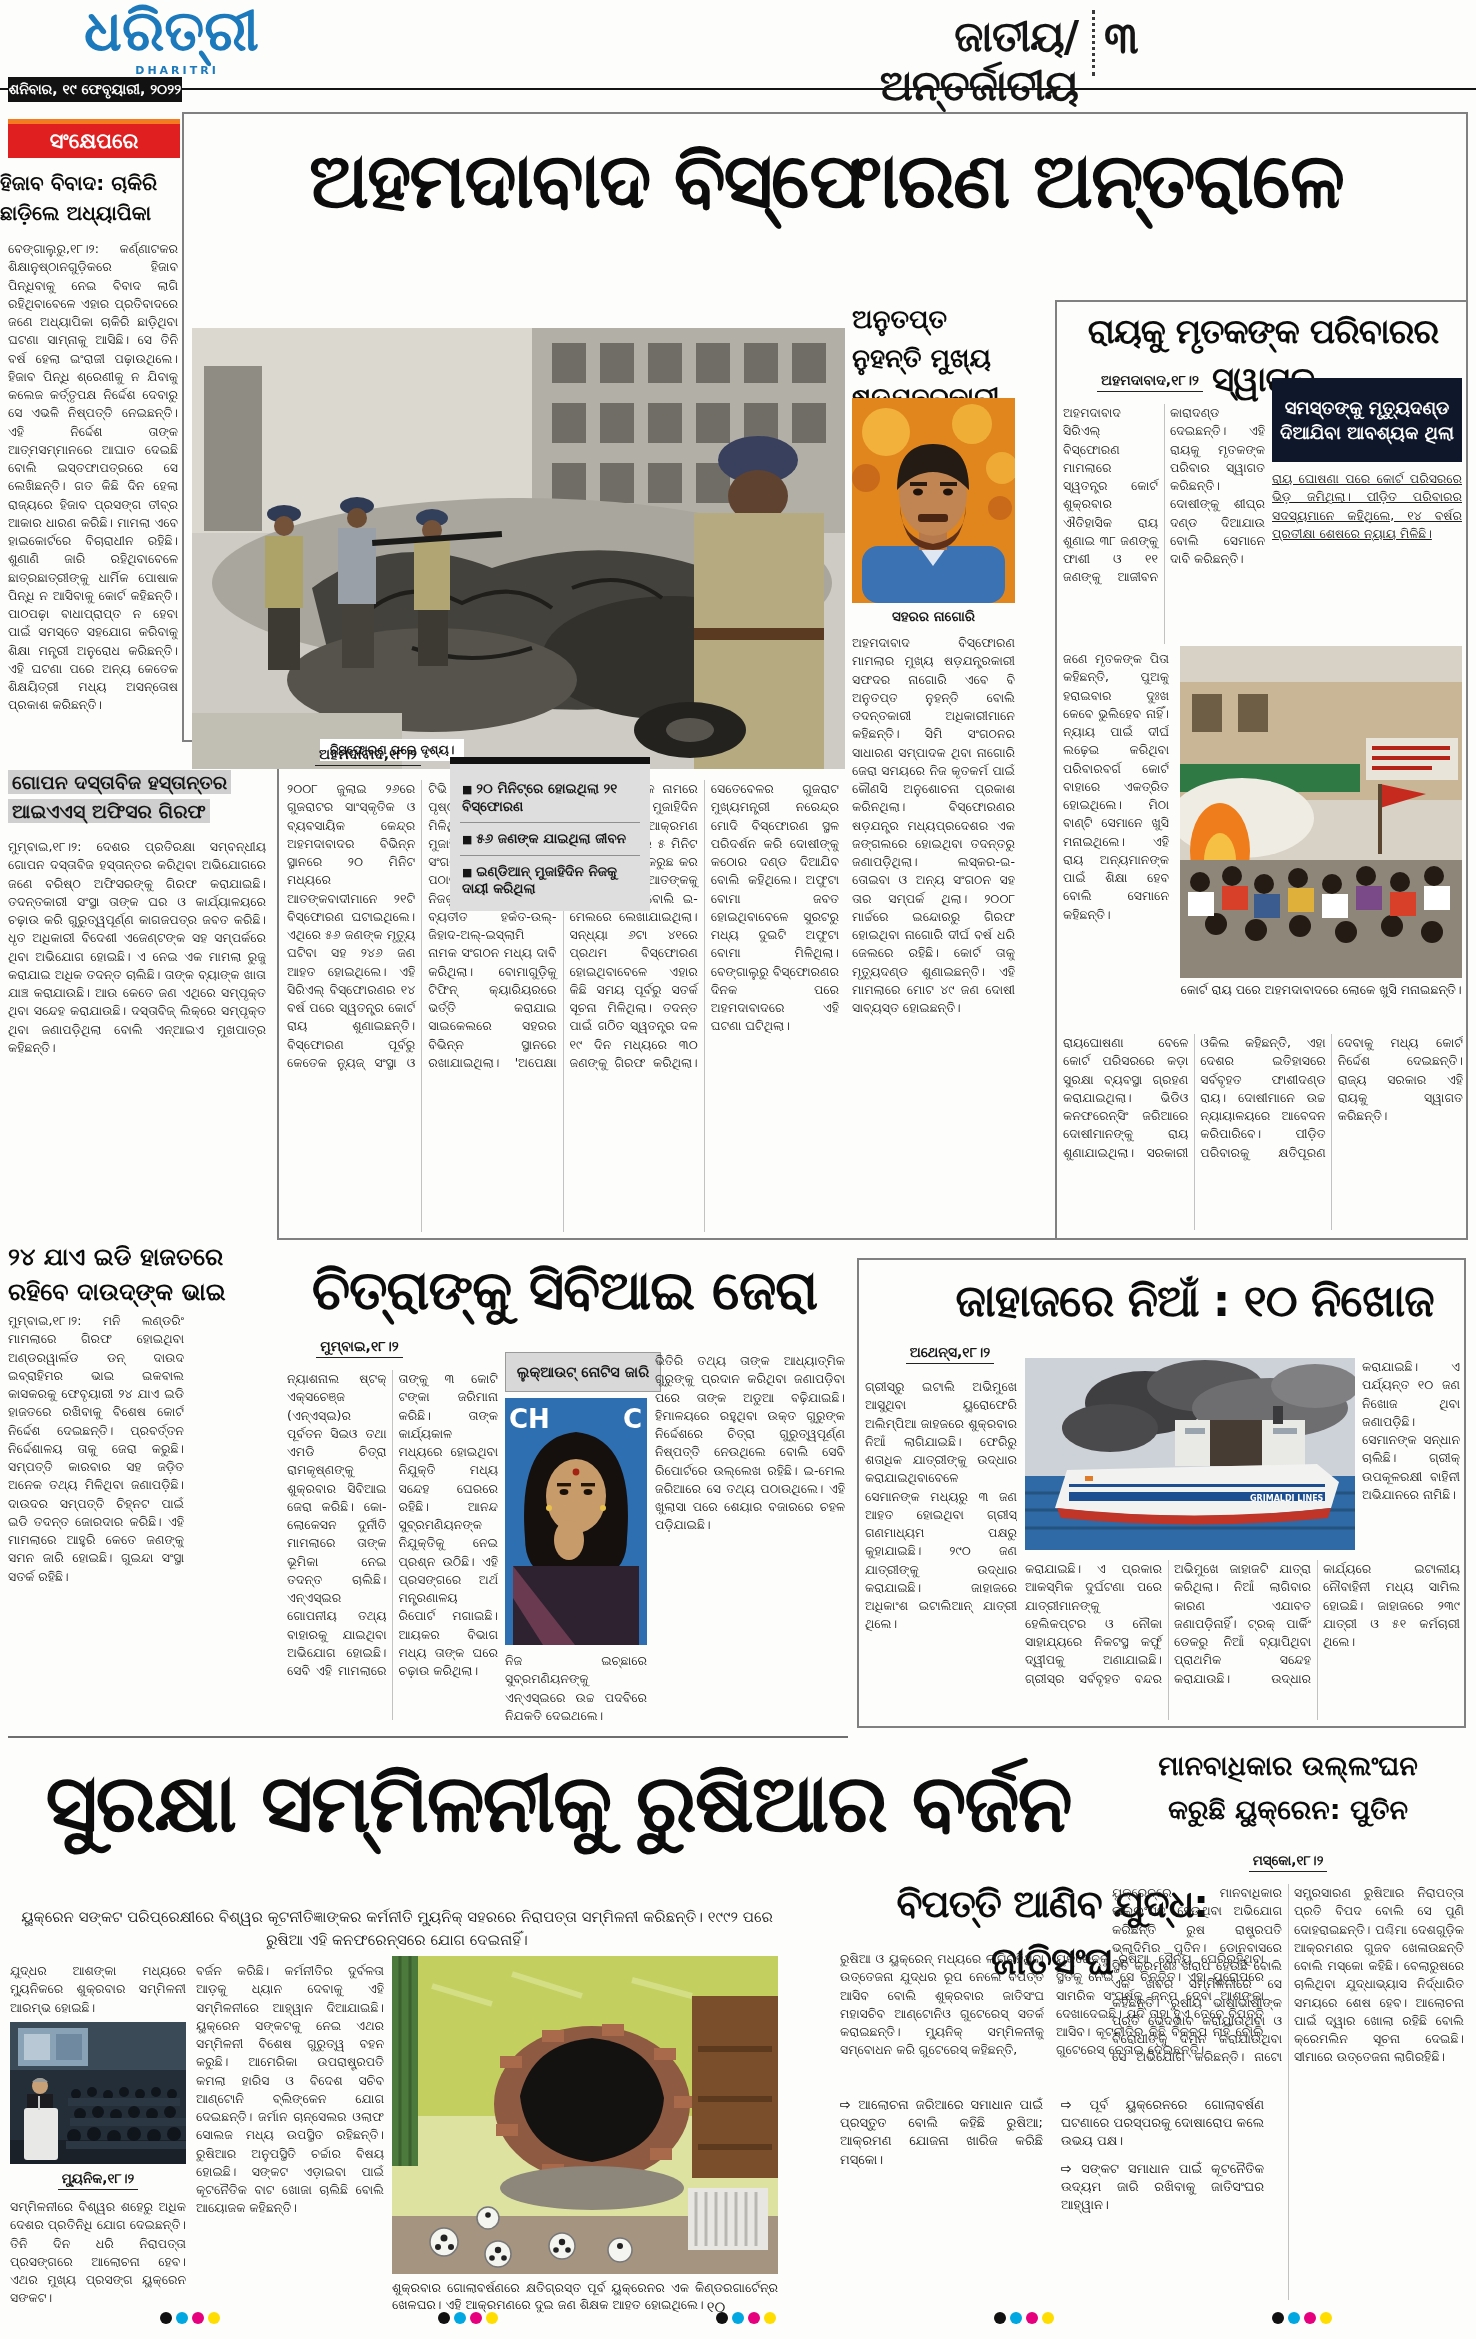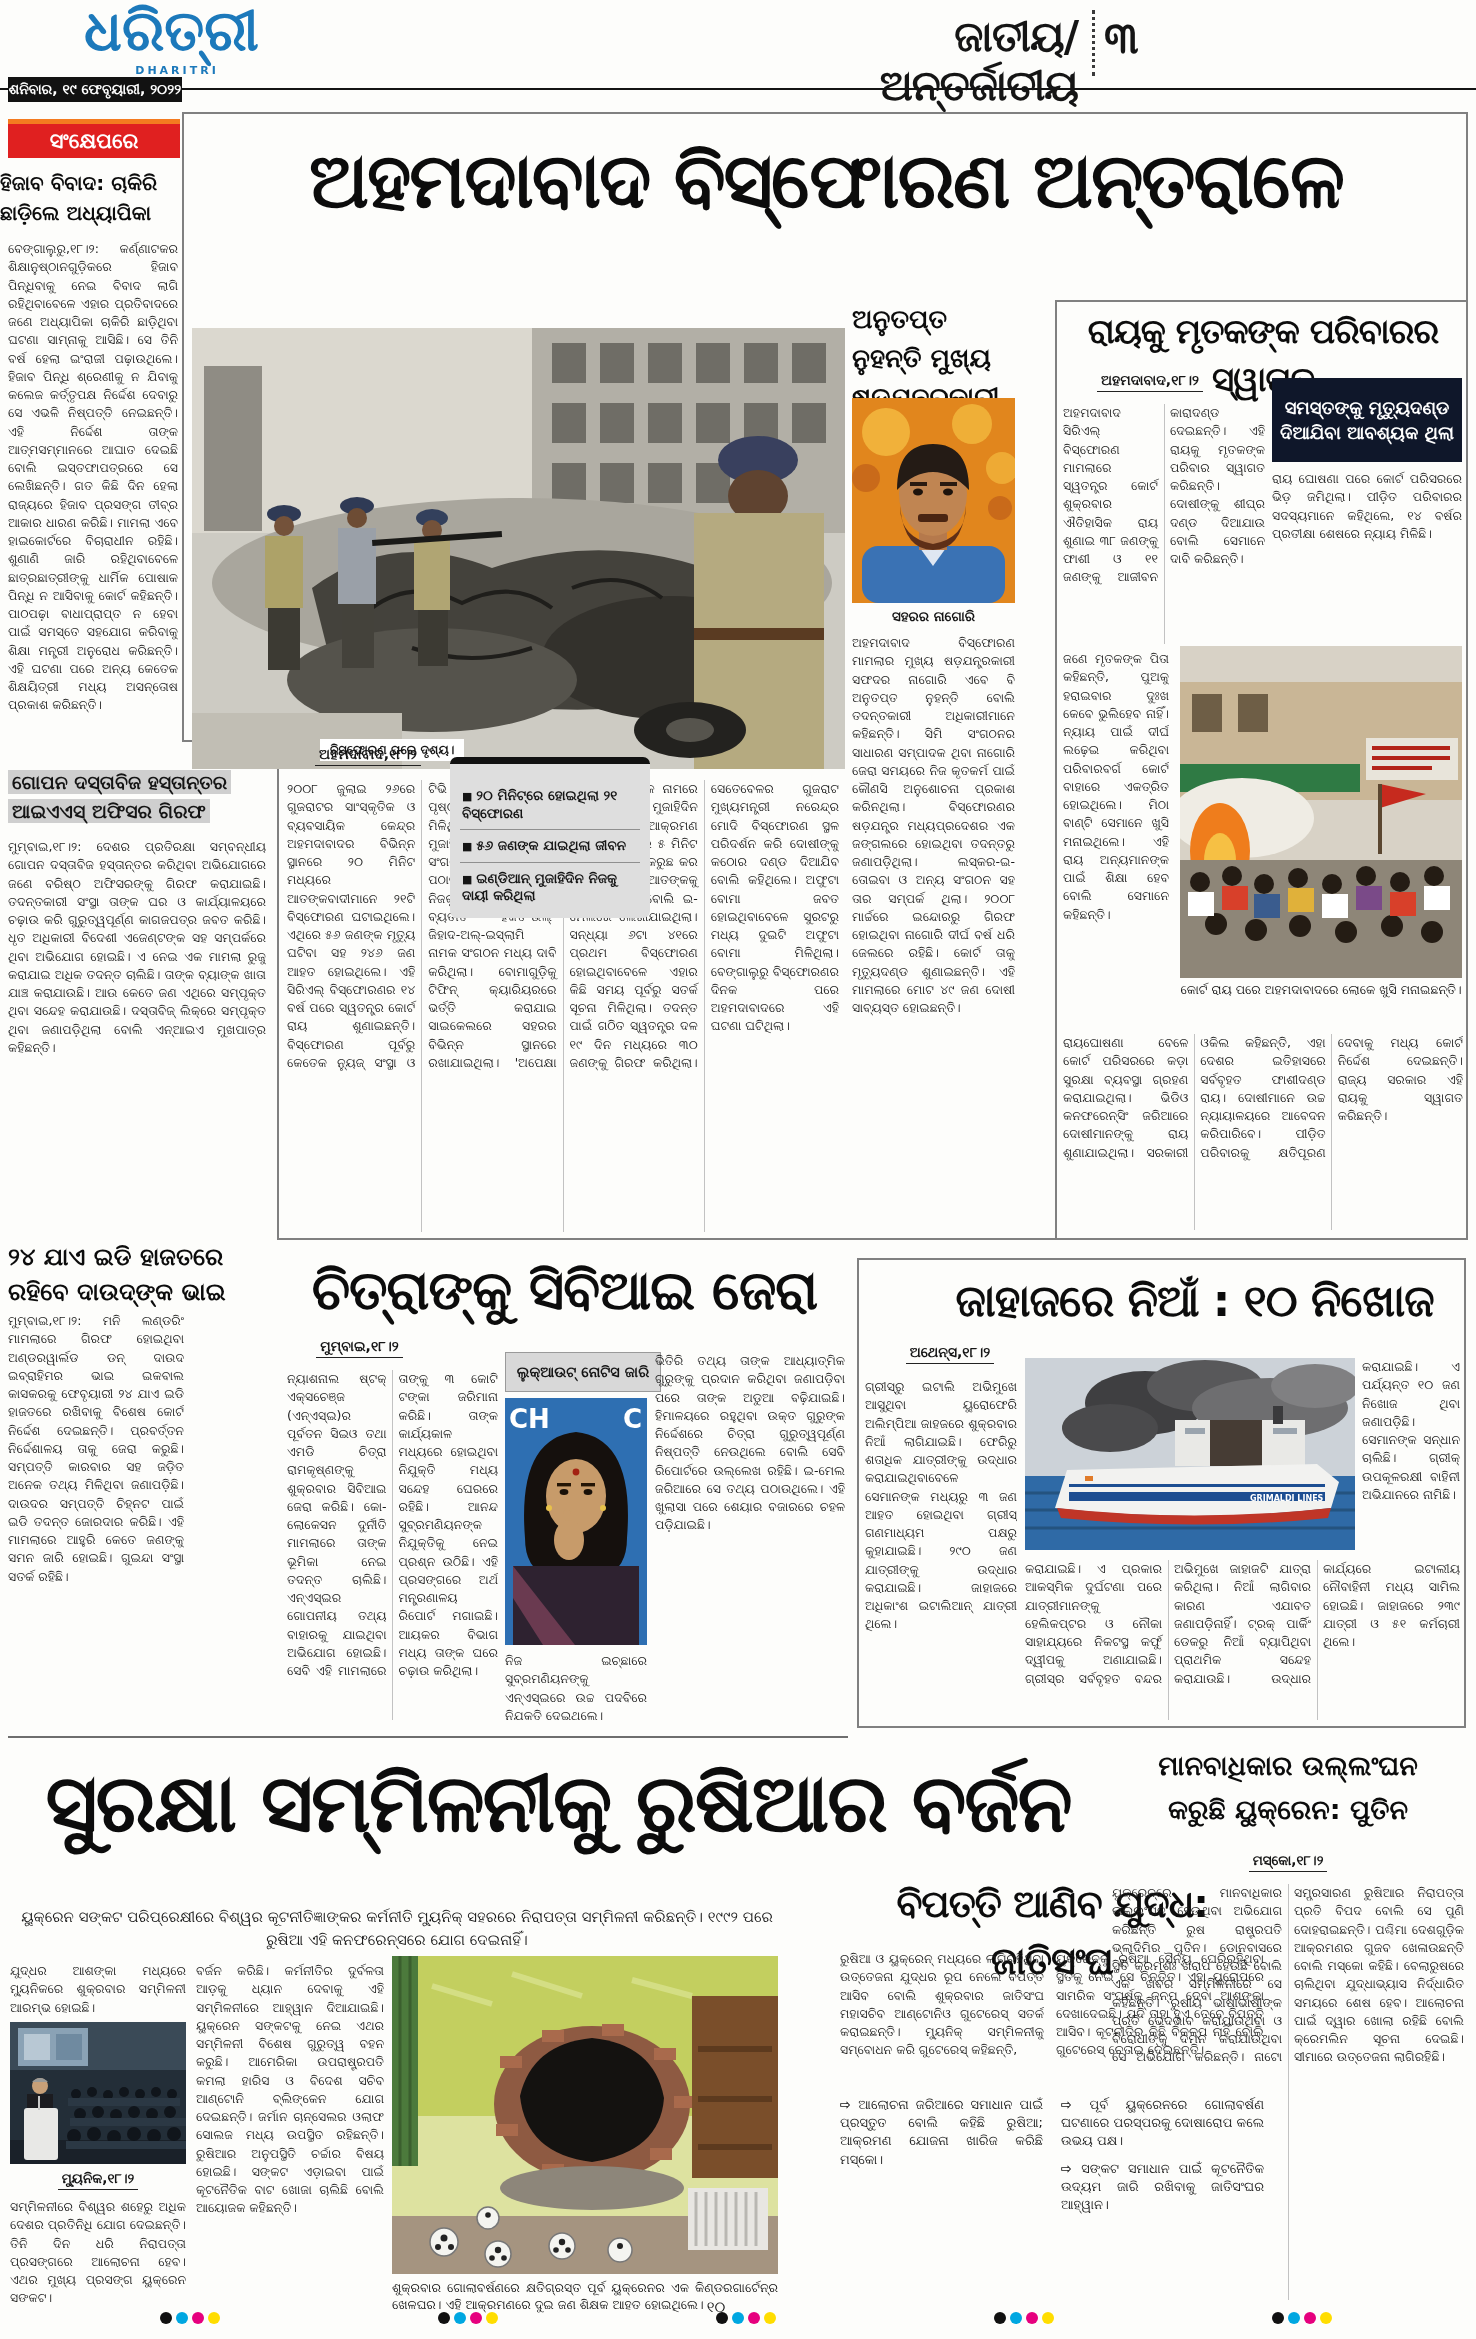--- a/index.html
+++ b/index.html
@@ -123,21 +123,21 @@
         </g>
         <ellipse cx="498" cy="402" rx="56" ry="28" fill="#23221f"></ellipse>
         <ellipse cx="498" cy="402" rx="24" ry="12" fill="#56544d"></ellipse>
       </svg>
       <div class="abs" style="left:128px;bottom:8px;background:#ffffff;padding:3px 10px;font-size:12.5px;font-weight:bold;white-space:nowrap;">ବିସ୍ଫୋରଣ ପରେ ଦୃଶ୍ୟ।</div>
     </div>
 
     <div class="abs dl" style="left:288px;top:746px;width:160px;"><span>ଅହମଦାବାଦ,୧୮।୨</span></div>
     <div class="abs bt cols4" style="left:287px;top:780px;width:552px;height:452px;">୨୦୦୮ ଜୁଲାଇ ୨୬ରେ ଗୁଜରାଟର ସାଂସ୍କୃତିକ ଓ ବ୍ୟବସାୟିକ କେନ୍ଦ୍ର ଅହମଦାବାଦର ବିଭିନ୍ନ ସ୍ଥାନରେ ୨୦ ମିନିଟ ମଧ୍ୟରେ ଆତଙ୍କବାଦୀମାନେ ୨୧ଟି ବିସ୍ଫୋରଣ ଘଟାଇଥିଲେ। ଏଥିରେ ୫୬ ଜଣଙ୍କ ମୃତ୍ୟୁ ଘଟିବା ସହ ୨୪୬ ଜଣ ଆହତ ହୋଇଥିଲେ। ଏହି ସିରିଏଲ୍ ବିସ୍ଫୋରଣର ୧୪ ବର୍ଷ ପରେ ସ୍ୱତନ୍ତ୍ର କୋର୍ଟ ରାୟ ଶୁଣାଇଛନ୍ତି। ବିସ୍ଫୋରଣ ପୂର୍ବରୁ କେତେକ ନ୍ୟୁଜ୍ ସଂସ୍ଥା ଓ ଟିଭି ଚ୍ୟାନେଲକୁ ୧୪ ପୃଷ୍ଠାର ଇ-ମେଲ୍ ମିଳିଥିଲା। ଇଣ୍ଡିଆନ୍ ମୁଜାହିଦିନ ଆତଙ୍କବାଦୀ ସଂଗଠନ ଏହି ଇ-ମେଲ୍ ପଠାଇ ଆକ୍ରମଣ ପାଇଁ ନିଜକୁ ଦାୟୀ କରିଥିଲା। ଏହା ବ୍ୟତୀତ ହର୍କତ-ଉଲ୍-ଜିହାଦ-ଅଲ୍-ଇସ୍ଲାମି ନାମକ ସଂଗଠନ ମଧ୍ୟ ଦାବି କରିଥିଲା। ବୋମାଗୁଡ଼ିକୁ ଟିଫିନ୍ କ୍ୟାରିୟରରେ ଭର୍ତ୍ତି କରାଯାଇ ସାଇକେଲରେ ସହରର ବିଭିନ୍ନ ସ୍ଥାନରେ ରଖାଯାଇଥିଲା। 'ଅପେକ୍ଷା କର! ଆଲ୍ଲାଙ୍କ ନାମରେ ଇଣ୍ଡିଆନ ମୁଜାହିଦିନ ପୁଣିଥରେ ଆକ୍ରମଣ କରିବ! ଏବେଠାରୁ ୫ ମିନିଟ ମଧ୍ୟରେ ଯାହା କରୁଛ କର ଓ ମୃତ୍ୟୁର ଆତଙ୍କକୁ ଅନୁଭବ କର' ବୋଲି ଇ-ମେଲରେ ଲେଖାଯାଇଥିଲା। ସନ୍ଧ୍ୟା ୬ଟା ୪୧ରେ ପ୍ରଥମ ବିସ୍ଫୋରଣ ହୋଇଥିବାବେଳେ ଏହାର କିଛି ସମୟ ପୂର୍ବରୁ ସତର୍କ ସୂଚନା ମିଳିଥିଲା। ତଦନ୍ତ ପାଇଁ ଗଠିତ ସ୍ୱତନ୍ତ୍ର ଦଳ ୧୯ ଦିନ ମଧ୍ୟରେ ୩୦ ଜଣଙ୍କୁ ଗିରଫ କରିଥିଲା। ସେତେବେଳର ଗୁଜରାଟ ମୁଖ୍ୟମନ୍ତ୍ରୀ ନରେନ୍ଦ୍ର ମୋଦି ବିସ୍ଫୋରଣ ସ୍ଥଳ ପରିଦର୍ଶନ କରି ଦୋଷୀଙ୍କୁ କଠୋର ଦଣ୍ଡ ଦିଆଯିବ ବୋଲି କହିଥିଲେ। ଅଫୁଟା ବୋମା ଜବତ ହୋଇଥିବାବେଳେ ସୁରଟରୁ ମଧ୍ୟ ଦୁଇଟି ଅଫୁଟା ବୋମା ମିଳିଥିଲା। ବେଙ୍ଗାଲୁରୁ ବିସ୍ଫୋରଣର ଦିନକ ପରେ ଅହମଦାବାଦରେ ଏହି ଘଟଣା ଘଟିଥିଲା।</div>
 
-    <div class="abs" style="left:450px;top:757px;width:180px;background:#dedede;border-top:7px solid #111;padding:16px 10px 6px;border-radius:7px;">
+    <div class="abs" style="left:450px;top:757px;width:180px;background:#dedede;border-top:7px solid #111;padding:9px 10px 6px;">
       <div class="info-item">୨୦ ମିନିଟ୍‌ରେ ହୋଇଥିଲା ୨୧ ବିସ୍ଫୋରଣ</div>
       <div class="info-item">୫୬ ଜଣଙ୍କ ଯାଇଥିଲା ଜୀବନ</div>
       <div class="info-item">ଇଣ୍ଡିଆନ୍ ମୁଜାହିଦିନ ନିଜକୁ ଦାୟୀ କରିଥିଲା</div>
     </div>
 
     <div class="abs hl" style="left:852px;top:300px;width:166px;font-size:26px;line-height:1.5;">ଅନୁତପ୍ତ ନୁହନ୍ତି ମୁଖ୍ୟ ଷଡ଼ଯନ୍ତ୍ରକାରୀ</div>
     <div class="abs" style="left:852px;top:398px;width:163px;height:205px;">
       <svg viewBox="0 0 163 205" width="163" height="205">
         <rect width="163" height="205" fill="#e1861d"></rect>
         <circle cx="34" cy="34" r="24" fill="#f3b93f" opacity="0.85"></circle>
@@ -159,21 +159,21 @@
       </svg>
     </div>
     <div class="abs" style="left:852px;top:608px;width:163px;text-align:center;font-size:13.5px;font-weight:bold;">ସହରର ନାଗୋରି</div>
     <div class="abs bt" style="left:852px;top:634px;width:163px;height:596px;">ଅହମଦାବାଦ ବିସ୍ଫୋରଣ ମାମଲାର ମୁଖ୍ୟ ଷଡ଼ଯନ୍ତ୍ରକାରୀ ସଫଦର ନାଗୋରି ଏବେ ବି ଅନୁତପ୍ତ ନୁହନ୍ତି ବୋଲି ତଦନ୍ତକାରୀ ଅଧିକାରୀମାନେ କହିଛନ୍ତି। ସିମି ସଂଗଠନର ସାଧାରଣ ସମ୍ପାଦକ ଥିବା ନାଗୋରି ଜେରା ସମୟରେ ନିଜ କୃତକର୍ମ ପାଇଁ କୌଣସି ଅନୁଶୋଚନା ପ୍ରକାଶ କରିନଥିଲା। ବିସ୍ଫୋରଣର ଷଡ଼ଯନ୍ତ୍ର ମଧ୍ୟପ୍ରଦେଶର ଏକ ଜଙ୍ଗଲରେ ହୋଇଥିବା ତଦନ୍ତରୁ ଜଣାପଡ଼ିଥିଲା। ଲସ୍କର-ଇ-ତୋଇବା ଓ ଅନ୍ୟ ସଂଗଠନ ସହ ତାର ସମ୍ପର୍କ ଥିଲା। ୨୦୦୮ ମାର୍ଚ୍ଚରେ ଇନ୍ଦୋରରୁ ଗିରଫ ହୋଇଥିବା ନାଗୋରି ଦୀର୍ଘ ବର୍ଷ ଧରି ଜେଲରେ ରହିଛି। କୋର୍ଟ ତାକୁ ମୃତ୍ୟୁଦଣ୍ଡ ଶୁଣାଇଛନ୍ତି। ଏହି ମାମଲାରେ ମୋଟ ୪୯ ଜଣ ଦୋଷୀ ସାବ୍ୟସ୍ତ ହୋଇଛନ୍ତି।</div>
 
     <div class="abs" style="left:1055px;top:300px;width:411px;height:938px;border-left:2px solid #808080;border-top:2px solid #808080;"></div>
     <div class="abs hl" style="left:1063px;top:308px;width:400px;text-align:center;font-size:34px;line-height:1.4;letter-spacing:-1px;">ରାୟକୁ ମୃତକଙ୍କ ପରିବାରର ସ୍ୱାଗତ</div>
     <div class="abs dl" style="left:1075px;top:372px;width:150px;"><span>ଅହମଦାବାଦ,୧୮।୨</span></div>
     <div class="abs" style="left:1272px;top:378px;width:190px;height:84px;background:#0f172a;color:#ffffff;font-size:18px;font-weight:bold;line-height:1.4;text-align:center;display:flex;align-items:center;justify-content:center;padding:2px 6px;box-sizing:border-box;">ସମସ୍ତଙ୍କୁ ମୃତ୍ୟୁଦଣ୍ଡ ଦିଆଯିବା ଆବଶ୍ୟକ ଥିଲା</div>
     <div class="abs bt cols2" style="left:1063px;top:404px;width:202px;height:240px;">ଅହମଦାବାଦ ସିରିଏଲ୍ ବିସ୍ଫୋରଣ ମାମଲାରେ ସ୍ୱତନ୍ତ୍ର କୋର୍ଟ ଶୁକ୍ରବାର ଐତିହାସିକ ରାୟ ଶୁଣାଇ ୩୮ ଜଣଙ୍କୁ ଫାଶୀ ଓ ୧୧ ଜଣଙ୍କୁ ଆଜୀବନ କାରାଦଣ୍ଡ ଦେଇଛନ୍ତି। ଏହି ରାୟକୁ ମୃତକଙ୍କ ପରିବାର ସ୍ୱାଗତ କରିଛନ୍ତି। ଦୋଷୀଙ୍କୁ ଶୀଘ୍ର ଦଣ୍ଡ ଦିଆଯାଉ ବୋଲି ସେମାନେ ଦାବି କରିଛନ୍ତି।</div>
-    <div class="abs bt" style="left:1272px;top:470px;width:190px;height:172px;">ରାୟ ଘୋଷଣା ପରେ କୋର୍ଟ ପରିସରରେ ଭିଡ଼ ଜମିଥିଲା। ପୀଡ଼ିତ ପରିବାରର ସଦସ୍ୟମାନେ କହିଥିଲେ, ୧୪ ବର୍ଷର ପ୍ରତୀକ୍ଷା ଶେଷରେ ନ୍ୟାୟ ମିଳିଛି।</div>
+    <div class="abs bt" style="left:1272px;top:470px;width:190px;height:172px;text-decoration:underline;">ରାୟ ଘୋଷଣା ପରେ କୋର୍ଟ ପରିସରରେ ଭିଡ଼ ଜମିଥିଲା। ପୀଡ଼ିତ ପରିବାରର ସଦସ୍ୟମାନେ କହିଥିଲେ, ୧୪ ବର୍ଷର ପ୍ରତୀକ୍ଷା ଶେଷରେ ନ୍ୟାୟ ମିଳିଛି।</div>
     <div class="abs bt" style="left:1063px;top:650px;width:106px;height:354px;">ଜଣେ ମୃତକଙ୍କ ପିତା କହିଛନ୍ତି, ପୁଅକୁ ହରାଇବାର ଦୁଃଖ କେବେ ଭୁଲିହେବ ନାହିଁ। ନ୍ୟାୟ ପାଇଁ ଦୀର୍ଘ ଲଢ଼େଇ କରିଥିବା ପରିବାରବର୍ଗ କୋର୍ଟ ବାହାରେ ଏକତ୍ରିତ ହୋଇଥିଲେ। ମିଠା ବାଣ୍ଟି ସେମାନେ ଖୁସି ମନାଇଥିଲେ। ଏହି ରାୟ ଅନ୍ୟମାନଙ୍କ ପାଇଁ ଶିକ୍ଷା ହେବ ବୋଲି ସେମାନେ କହିଛନ୍ତି।</div>
 
     <div class="abs" style="left:1180px;top:646px;width:282px;height:332px;">
       <svg viewBox="0 0 282 332" width="282" height="332">
         <rect width="282" height="332" fill="#d8d2c6"></rect>
         <rect x="0" y="36" width="282" height="118" fill="#c9b696"></rect>
         <rect x="12" y="48" width="30" height="38" fill="#6e5e46"></rect>
           <rect x="58" y="48" width="30" height="38" fill="#6e5e46"></rect>
         <rect x="0" y="118" width="180" height="28" fill="#2f7a44"></rect>
         <rect x="186" y="92" width="92" height="42" fill="#e8e4da"></rect>

